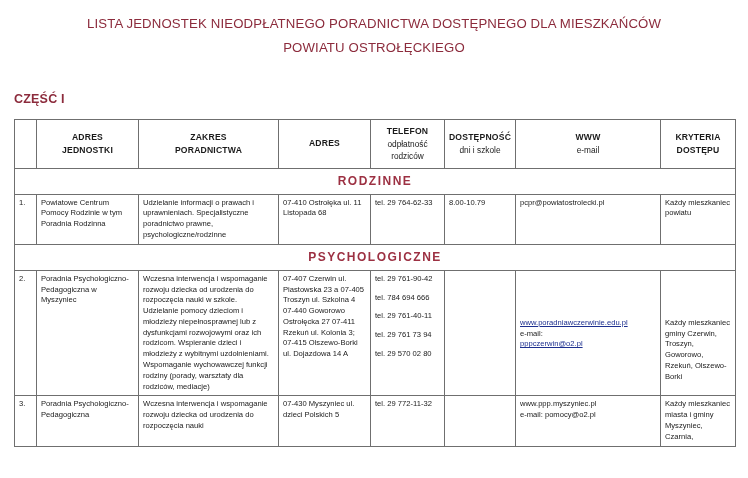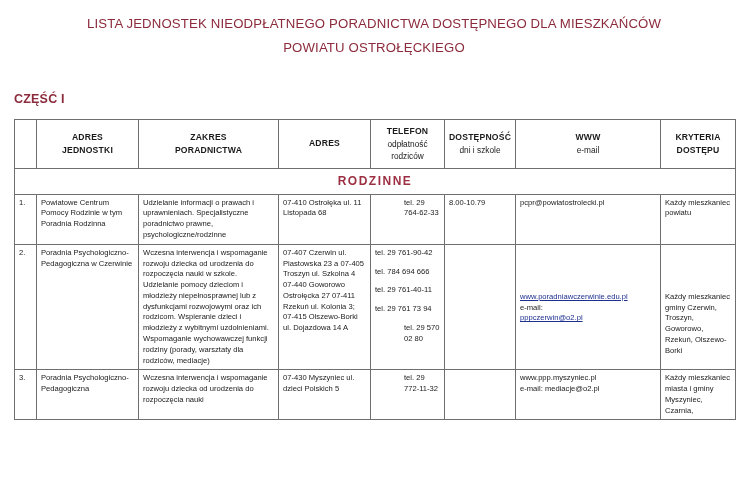--- a/index.html
+++ b/index.html
@@ -110,21 +110,21 @@
 
   a.link {
     color: #1d2f8f;
     word-break: break-all;
   }
   .plainlink {
     word-break: break-all;
   }
 
   .tel-line { margin-bottom: 8px; }
-  .tel-line:last-child { margin-bottom: 0; margin-left: 29px; }
+  .tel-line:last-child { margin-bottom: 0; }
 </style>
 </head>
 <body>
 
 <div class="page">
 
   <h1 class="doc-title">LISTA JEDNOSTEK NIEODPŁATNEGO PORADNICTWA DOSTĘPNEGO DLA MIESZKAŃCÓW POWIATU OSTROŁĘCKIEGO</h1>
 
   <div class="part-label">CZĘŚĆ I</div>
 
@@ -182,24 +182,27 @@
           <td>Udzielanie informacji o prawach i uprawnieniach. Specjalistyczne poradnictwo prawne, psychologiczne/rodzinne</td>
           <td>07-410 Ostrołęka ul. 11 Listopada 68</td>
           <td>
             <div class="tel-line">tel. 29 764-62-33</div>
           </td>
           <td>8.00-10.79</td>
           <td class="plainlink">pcpr@powiatostrolecki.pl</td>
           <td>Każdy mieszkaniec powiatu</td>
         </tr>
 
+        <tr class="section">
+          <td colspan="8">PSYCHOLOGICZNE</td>
+        </tr>
 
         <tr>
           <td class="num">2.</td>
-          <td>Poradnia Psychologiczno-Pedagogiczna w Czerwinie</td>
+          <td>Poradnia Psychologiczno-Pedagogiczna w Myszyniec</td>
           <td>Wczesna interwencja i wspomaganie rozwoju dziecka od urodzenia do rozpoczęcia nauki w szkole. Udzielanie pomocy dzieciom i młodzieży niepełnosprawnej lub z dysfunkcjami rozwojowymi oraz ich rodzicom. Wspieranie dzieci i młodzieży z wybitnymi uzdolnieniami. Wspomaganie wychowawczej funkcji rodziny (porady, warsztaty dla rodziców, mediacje)</td>
           <td>07-407 Czerwin ul. Piastowska 23 a 07-405 Troszyn ul. Szkolna 4 07-440 Goworowo Ostrołęcka 27 07-411 Rzekuń ul. Kolonia 3; 07-415 Olszewo-Borki ul. Dojazdowa 14 A</td>
           <td>
             <div class="tel-line">tel. 29 761-90-42</div>
             <div class="tel-line">tel. 784 694 666</div>
             <div class="tel-line">tel. 29 761-40-11</div>
             <div class="tel-line">tel. 29 761 73 94</div>
             <div class="tel-line">tel. 29 570 02 80</div>
           </td>
           <td></td>
@@ -219,21 +222,21 @@
           <td class="num">3.</td>
           <td>Poradnia Psychologiczno-Pedagogiczna</td>
           <td>Wczesna interwencja i wspomaganie rozwoju dziecka od urodzenia do rozpoczęcia nauki</td>
           <td>07-430 Myszyniec ul. dzieci Polskich 5</td>
           <td>
             <div class="tel-line">tel. 29 772-11-32</div>
           </td>
           <td></td>
           <td class="plainlink">
             <div>www.ppp.myszyniec.pl</div>
-            <div><span>e-mail: </span><span>mediacje@o2.pl</span></div>
+            <div><span>e-mail: </span><span>pomocy@o2.pl</span></div>
           </td>
           <td>Każdy mieszkaniec miasta i gminy Myszyniec, Czarnia,</td>
         </tr>
 
       </tbody>
     </table>
   </div>
 
 </div>
 

